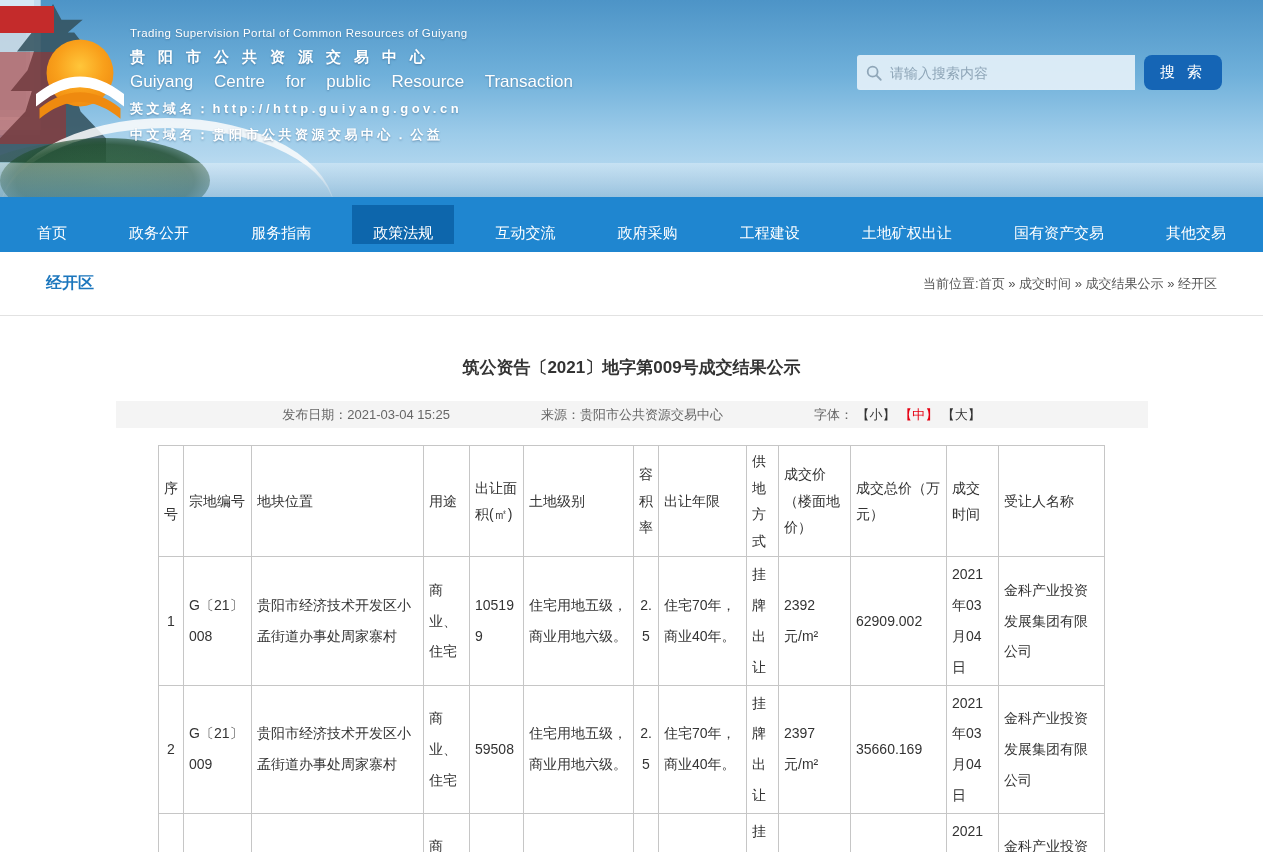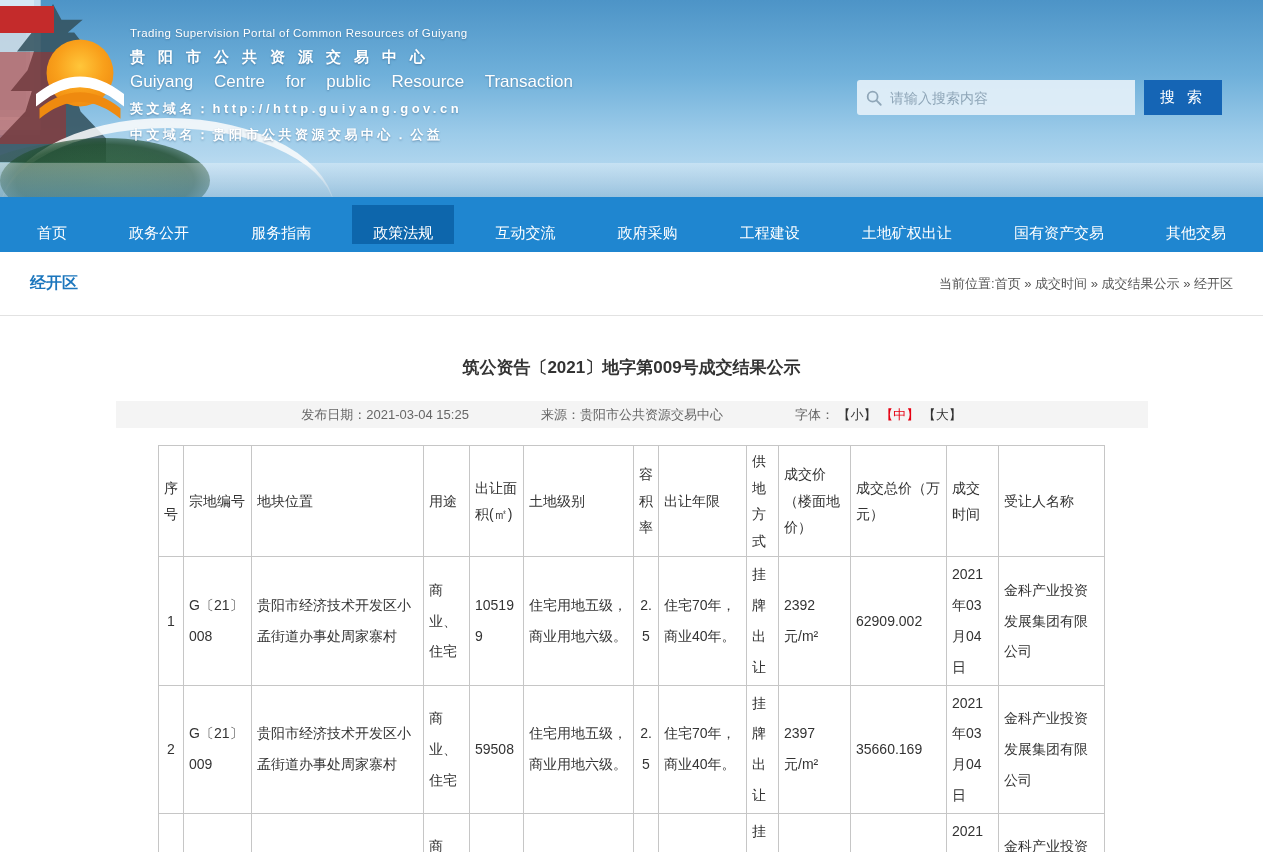--- a/index.html
+++ b/index.html
@@ -29,46 +29,46 @@
   .water{bottom:0;left:0;right:0;height:34px;background:linear-gradient(180deg,rgba(255,255,255,.30),rgba(120,170,205,.55))}
 
   .logo{position:absolute;top:34px;left:36px;width:88px;height:92px}
   .head-text{position:absolute;top:22px;left:130px;color:#fff;text-shadow:0 1px 2px rgba(30,70,110,.45)}
   .t1{font-size:21px;font-weight:bold;letter-spacing:2px}
   .t2{font-size:11.5px;margin-top:5px;letter-spacing:.4px}
   .t3{font-size:15px;font-weight:bold;letter-spacing:13px;margin-top:9px}
   .t4{font-size:17px;margin-top:5px;word-spacing:16px}
   .t5,.t6{font-size:13px;font-weight:bold;letter-spacing:3.5px;margin-top:8px}
 
-  .searchbar{position:absolute;top:80px;right:41px;display:flex;z-index:5}
+  .searchbar{position:absolute;top:55px;right:41px;display:flex;z-index:5}
   .search-input-wrap{display:flex;align-items:center;width:278px;height:35px;
     background:rgba(228,240,249,.92);border-radius:3px 0 0 3px;padding:0 8px}
   .search-input-wrap svg{flex:0 0 auto;margin-right:7px}
   .search-input-wrap input{flex:1;border:none;outline:none;background:transparent;
     font-size:14px;color:#456;font-family:inherit}
   .search-input-wrap input::placeholder{color:#8fa6b8}
   .search-btn{width:78px;height:35px;margin-left:9px;border:none;cursor:pointer;
-    background:#1565b5;color:#fff;font-size:15px;letter-spacing:4px;font-family:inherit;border-radius:0}
+    background:#1565b5;color:#fff;font-size:15px;letter-spacing:4px;font-family:inherit;border-radius:8px}
 
   
   .nav{height:55px;background:#1f86d0;display:flex;justify-content:space-between;
     align-items:stretch;padding:8px 16px}
   .nav-item{color:#fff;font-size:15px;line-height:55px;padding:0 21px;cursor:pointer;white-space:nowrap}
   .nav-item.active{background:#0d66ac}
 
   
   .crumbbar{height:64px;display:flex;align-items:center;justify-content:space-between;
-    padding:0 30px;border-bottom:1px solid #e2e2e2}
+    padding:0 46px;border-bottom:1px solid #e2e2e2}
   .section-title{color:#1b76bd;font-size:16px;font-weight:bold}
   .crumb-path{color:#555;font-size:13px;cursor:pointer}
 
   
   .article-title{text-align:center;font-size:17px;font-weight:bold;color:#333;margin-top:40px}
   .meta{width:1032px;margin:22px auto 0;background:#f4f4f4;height:27px;
-    display:flex;align-items:center;justify-content:center;gap:72px;font-size:13px;color:#666}
+    display:flex;align-items:center;justify-content:center;gap:91px;font-size:13px;color:#666}
   .meta .lbl{color:#666}
   .meta a{text-decoration:none;color:#333;cursor:pointer}
   .meta a.font-mid{color:#e60012}
 
   
   .tbl-wrap{width:1032px;margin:17px auto 0;display:flex;justify-content:center}
   table{border-collapse:collapse;table-layout:fixed;font-size:14px;color:#333;background:#fff}
   th,td{border:1px solid #c6c6c6;padding:2px 5px;vertical-align:middle;
     font-weight:normal;word-break:break-all;text-align:left}
   thead tr{height:101px}

